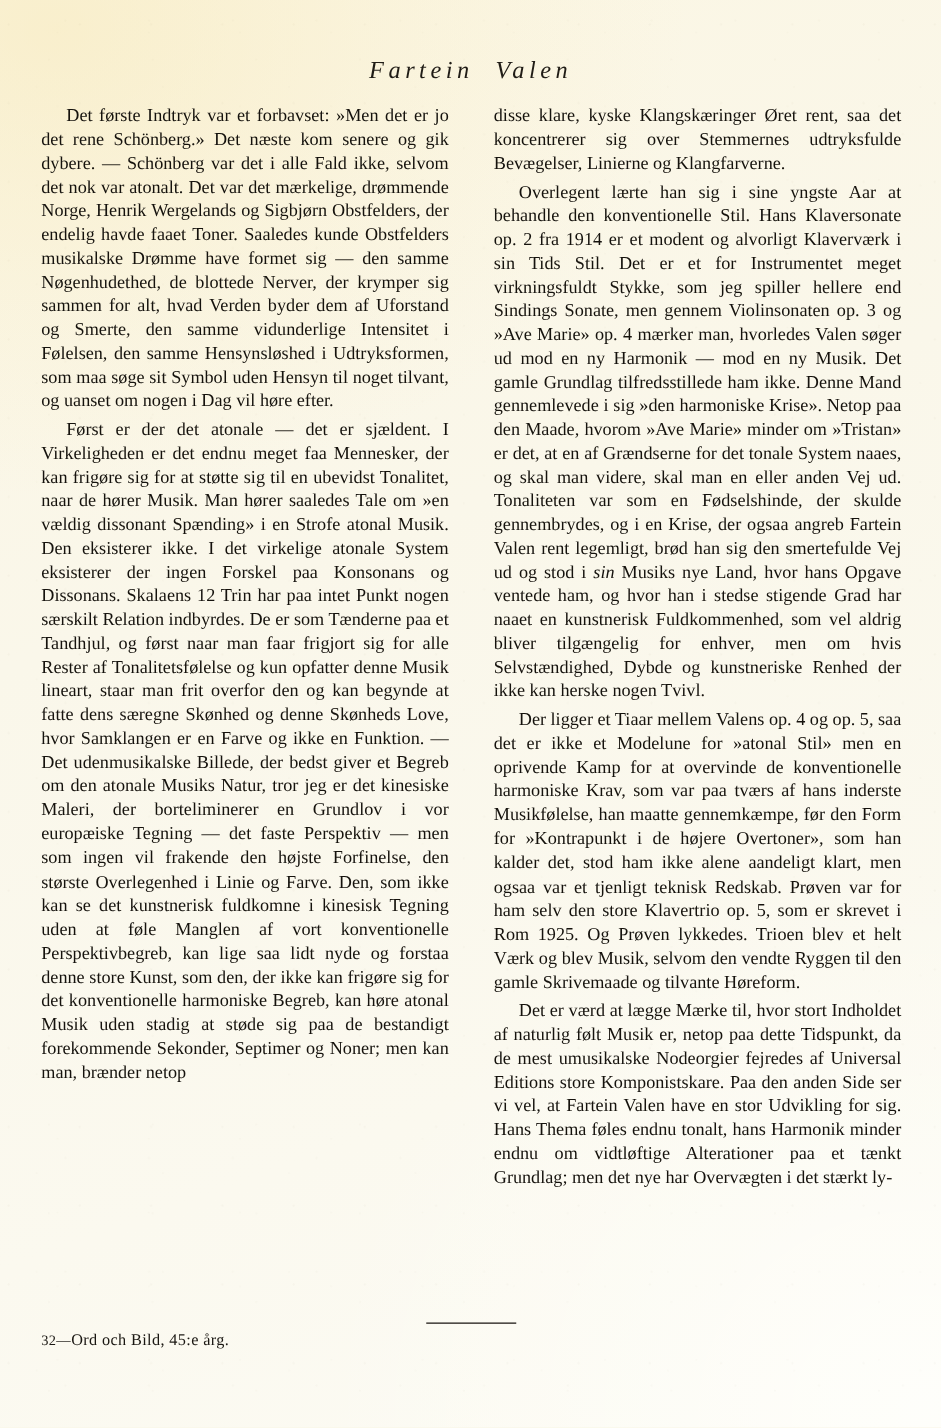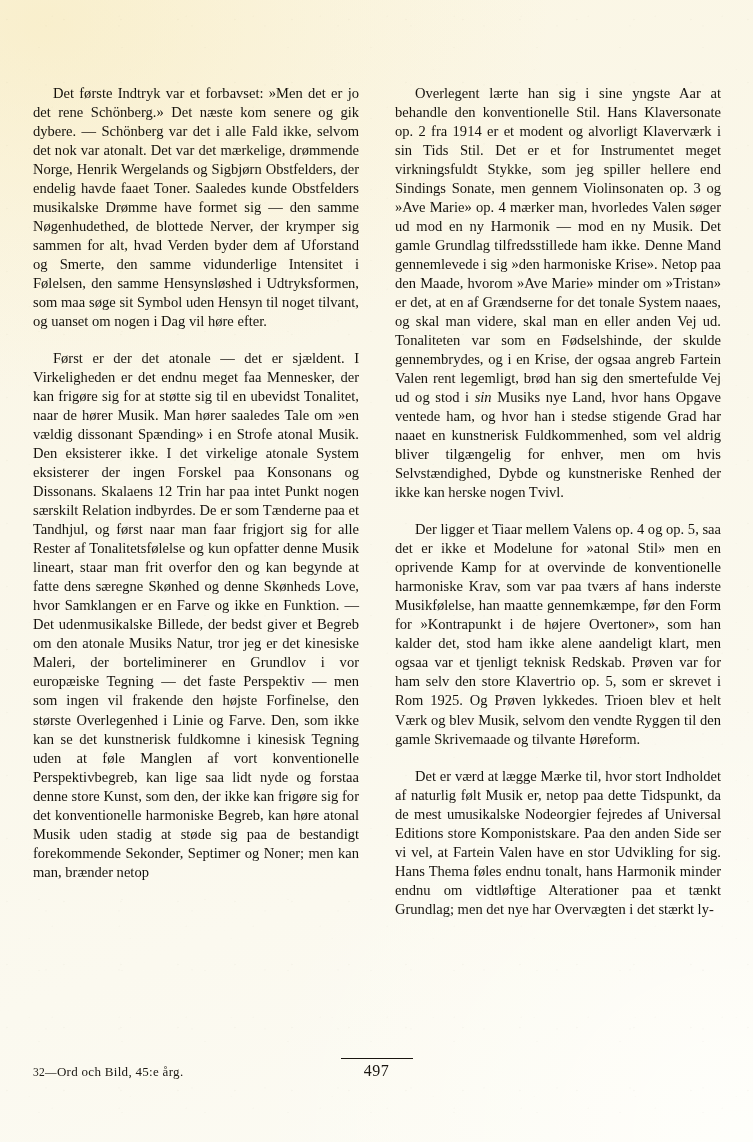--- a/index.html
+++ b/index.html
@@ -74,21 +74,21 @@
     font-size: 14.55px;
     line-height: 19.02px;
     text-align: justify;
     text-justify: inter-word;
     hyphens: none;
     color: #15120d;
     text-indent: 20px;
     -webkit-font-smoothing: antialiased;
   }
   .col p.noindent { text-indent: 0; }
-  .col p + p { margin-top: 18px; }
+  .col p + p { margin-top: 4px; }
   .col em { font-style: italic; }
 
   
   .signature {
     position: absolute;
     left: 33px;
     top: 1064px;
     font-size: 13px;
     letter-spacing: 0.3px;
     color: #1a1712;
@@ -115,38 +115,39 @@
     color: #191510;
   }
 </style>
 </head>
 <body>
 
 <div id="page">
 
   <div id="grain"></div>
 
+  <div class="running-head">Fartein Valen</div>
 
   <div class="columns">
 
     <div class="col">
       <p>Det første Indtryk var et forbavset: »Men det er jo det rene Schönberg.» Det næste kom senere og gik dybere. — Schönberg var det i alle Fald ikke, selvom det nok var atonalt. Det var det mærkelige, drømmende Norge, Henrik Wergelands og Sigbjørn Obstfelders, der endelig havde faaet Toner. Saaledes kunde Obstfelders musikalske Drømme have formet sig — den samme Nøgenhudethed, de blottede Nerver, der krymper sig sammen for alt, hvad Verden byder dem af Uforstand og Smerte, den samme vidunderlige Intensitet i Følelsen, den samme Hensynsløshed i Udtryksformen, som maa søge sit Symbol uden Hensyn til noget tilvant, og uanset om nogen i Dag vil høre efter.</p>
       <p>Først er der det atonale — det er sjældent. I Virkeligheden er det endnu meget faa Mennesker, der kan frigøre sig for at støtte sig til en ubevidst Tonalitet, naar de hører Musik. Man hører saaledes Tale om »en vældig dissonant Spænding» i en Strofe atonal Musik. Den eksisterer ikke. I det virkelige atonale System eksisterer der ingen Forskel paa Konsonans og Dissonans. Skalaens 12 Trin har paa intet Punkt nogen særskilt Relation indbyrdes. De er som Tænderne paa et Tandhjul, og først naar man faar frigjort sig for alle Rester af Tonalitetsfølelse og kun opfatter denne Musik lineart, staar man frit overfor den og kan begynde at fatte dens særegne Skønhed og denne Skønheds Love, hvor Samklangen er en Farve og ikke en Funktion. — Det udenmusikalske Billede, der bedst giver et Begreb om den atonale Musiks Natur, tror jeg er det kinesiske Maleri, der borteliminerer en Grundlov i vor europæiske Tegning — det faste Perspektiv — men som ingen vil frakende den højste Forfinelse, den største Overlegenhed i Linie og Farve. Den, som ikke kan se det kunstnerisk fuldkomne i kinesisk Tegning uden at føle Manglen af vort konventionelle Perspektivbegreb, kan lige saa lidt nyde og forstaa denne store Kunst, som den, der ikke kan frigøre sig for det konventionelle harmoniske Begreb, kan høre atonal Musik uden stadig at støde sig paa de bestandigt forekommende Sekonder, Septimer og Noner; men kan man, brænder netop</p>
     </div>
 
     <div class="col">
+      <p class="noindent">disse klare, kyske Klangskæringer Øret rent, saa det koncentrerer sig over Stemmernes udtryksfulde Bevægelser, Linierne og Klangfarverne.</p>
       <p>Overlegent lærte han sig i sine yngste Aar at behandle den konventionelle Stil. Hans Klaversonate op. 2 fra 1914 er et modent og alvorligt Klaverværk i sin Tids Stil. Det er et for Instrumentet meget virkningsfuldt Stykke, som jeg spiller hellere end Sindings Sonate, men gennem Violinsonaten op. 3 og »Ave Marie» op. 4 mærker man, hvorledes Valen søger ud mod en ny Harmonik — mod en ny Musik. Det gamle Grundlag tilfredsstillede ham ikke. Denne Mand gennemlevede i sig »den harmoniske Krise». Netop paa den Maade, hvorom »Ave Marie» minder om »Tristan» er det, at en af Grændserne for det tonale System naaes, og skal man videre, skal man en eller anden Vej ud. Tonaliteten var som en Fødselshinde, der skulde gennembrydes, og i en Krise, der ogsaa angreb Fartein Valen rent legemligt, brød han sig den smertefulde Vej ud og stod i <em>sin</em> Musiks nye Land, hvor hans Opgave ventede ham, og hvor han i stedse stigende Grad har naaet en kunstnerisk Fuldkommenhed, som vel aldrig bliver tilgængelig for enhver, men om hvis Selvstændighed, Dybde og kunstneriske Renhed der ikke kan herske nogen Tvivl.</p>
       <p>Der ligger et Tiaar mellem Valens op. 4 og op. 5, saa det er ikke et Modelune for »atonal Stil» men en oprivende Kamp for at overvinde de konventionelle harmoniske Krav, som var paa tværs af hans inderste Musikfølelse, han maatte gennemkæmpe, før den Form for »Kontrapunkt i de højere Overtoner», som han kalder det, stod ham ikke alene aandeligt klart, men ogsaa var et tjenligt teknisk Redskab. Prøven var for ham selv den store Klavertrio op. 5, som er skrevet i Rom 1925. Og Prøven lykkedes. Trioen blev et helt Værk og blev Musik, selvom den vendte Ryggen til den gamle Skrivemaade og tilvante Høreform.</p>
       <p>Det er værd at lægge Mærke til, hvor stort Indholdet af naturlig følt Musik er, netop paa dette Tidspunkt, da de mest umusikalske Nodeorgier fejredes af Universal Editions store Komponistskare. Paa den anden Side ser vi vel, at Fartein Valen have en stor Udvikling for sig. Hans Thema føles endnu tonalt, hans Harmonik minder endnu om vidtløftige Alterationer paa et tænkt Grundlag; men det nye har Overvægten i det stærkt ly-</p>
     </div>
 
   </div>
 
   <div class="signature">
     <span class="num">32—</span><span>Ord och Bild, 45:e årg.</span>
   </div>
 
   <div class="folio-wrap">
     <div class="folio-rule"></div>
-    <div class="folio">497</div>
   </div>
 
 </div>
 
 </body></html>

